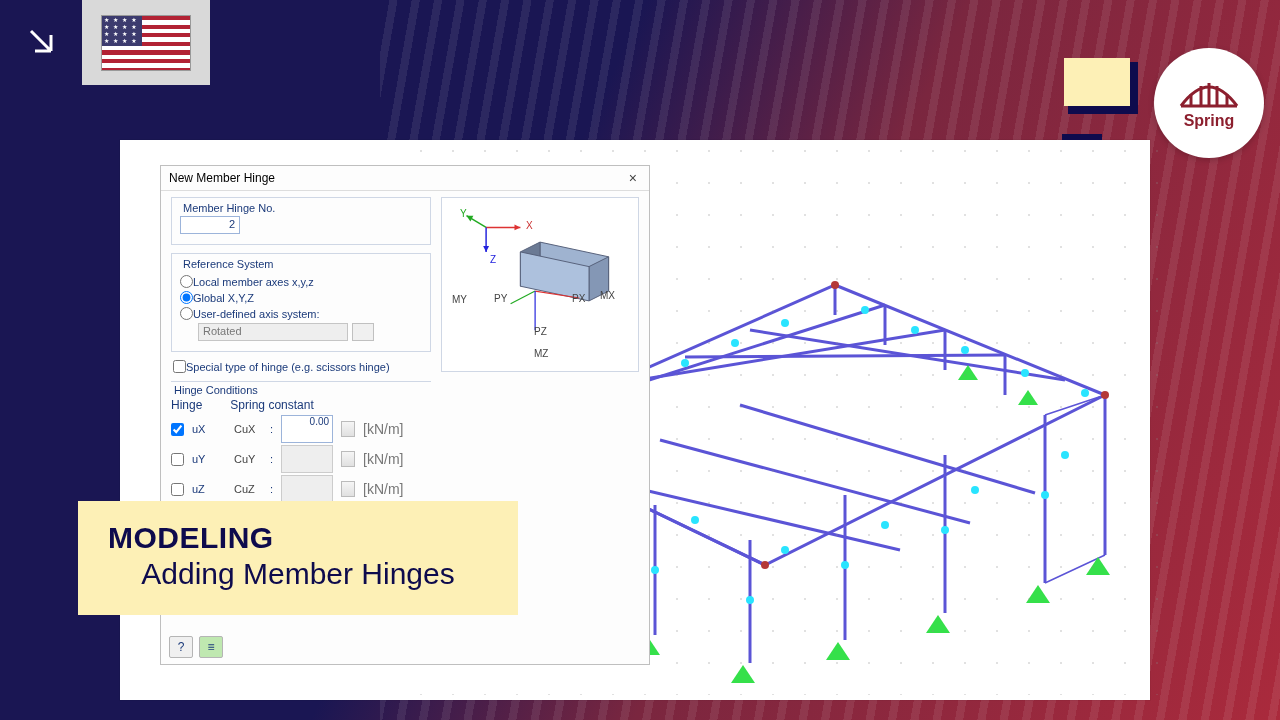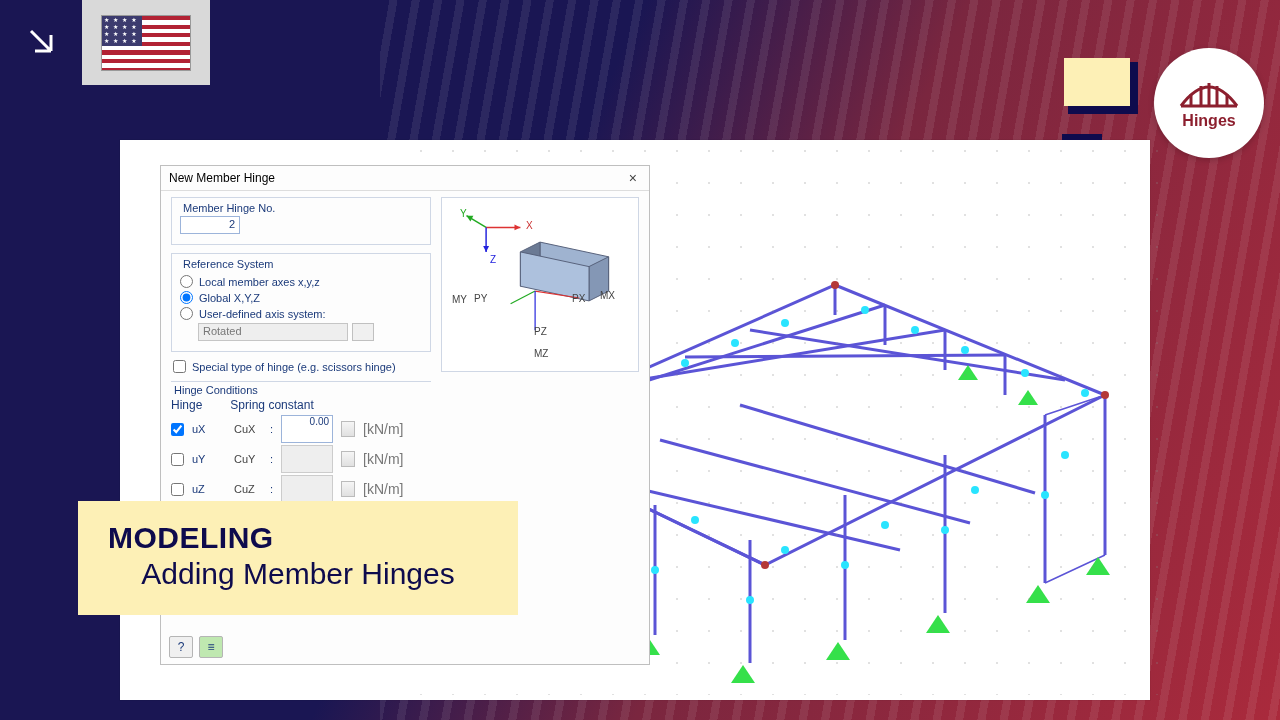--- a/index.html
+++ b/index.html
@@ -110,21 +110,21 @@
   .left-col { flex: 0 0 260px; }
   .fieldset {
     border: 1px solid #cfd7e5; padding: 6px 8px 10px; margin-bottom:8px;
     position:relative;
   }
   .legend { color:#1b3a7a; font-size:11px; position:relative; top:-2px; background:#fdfdfd; padding:0 3px;}
   .num-input {
     display:inline-block; width:60px; height:18px; border:1px solid #9cb4da;
     text-align:right; padding:1px 4px; font-size:11px; background:#fff;
   }
-  .radio-row, .check-row { display:flex; align-items:center; gap:6px; margin:3px 0; color:#1b3a7a;}
+  .radio-row, .check-row { display:flex; align-items:center; margin:3px 0; color:#1b3a7a;}
   .radio-row input, .check-row input { margin:0;}
   .select-disabled {
     width: 150px; height:18px; border:1px solid #c5c5c5; background:#eee; color:#777;
     padding:1px 4px; font-size:11px;
   }
   .mini-btn{width:22px;height:18px;border:1px solid #c0c0c0;background:#f0f0f0;display:inline-block;vertical-align:middle;}
 
   .preview-box {
     flex:1; border:1px solid #cfd7e5; height:175px; position:relative;
     background:#fff;
@@ -353,21 +353,21 @@
           <line x1="95" y1="95" x2="70" y2="108" stroke="#2a2"></line>
           <line x1="95" y1="95" x2="95" y2="135" stroke="#22d"></line>
         </g>
       </svg>
       <span class="axis-lbl" style="top:22px;left:84px;color:#c33">X</span>
       <span class="axis-lbl" style="top:10px;left:18px;color:#2a2">Y</span>
       <span class="axis-lbl" style="top:56px;left:48px;color:#22d">Z</span>
       <span class="axis-lbl" style="top:96px;left:10px">MY</span>
       <span class="axis-lbl" style="top:92px;left:158px">MX</span>
       <span class="axis-lbl" style="top:150px;left:92px">MZ</span>
-      <span class="axis-lbl" style="top:95px;left:32px">PY</span>
+      <span class="axis-lbl" style="top:95px;left:52px">PY</span>
       <span class="axis-lbl" style="top:95px;left:130px">PX</span>
       <span class="axis-lbl" style="top:128px;left:92px">PZ</span>
     </div>
   </div>
 
   <div class="bottom-icons">
     <span class="icon-btn">?</span>
     <span class="icon-btn" style="background:#bfe8b0;">≡</span>
   </div>
 </div>
@@ -386,14 +386,14 @@
     <g stroke="#8c1f2e" stroke-width="3" fill="none">
       <line x1="2" y1="30" x2="58" y2="30"></line>
       <path d="M2 30 Q30 -8 58 30"></path>
       <line x1="12" y1="30" x2="12" y2="18"></line>
         <line x1="22" y1="30" x2="22" y2="10"></line>
       <line x1="30" y1="30" x2="30" y2="7"></line>
         <line x1="38" y1="30" x2="38" y2="10"></line>
       <line x1="48" y1="30" x2="48" y2="18"></line>
     </g>
   </svg>
-  <div class="txt">Hinges</div>
+  <div class="txt">Spring</div>
 </div>
 
 </body></html>

